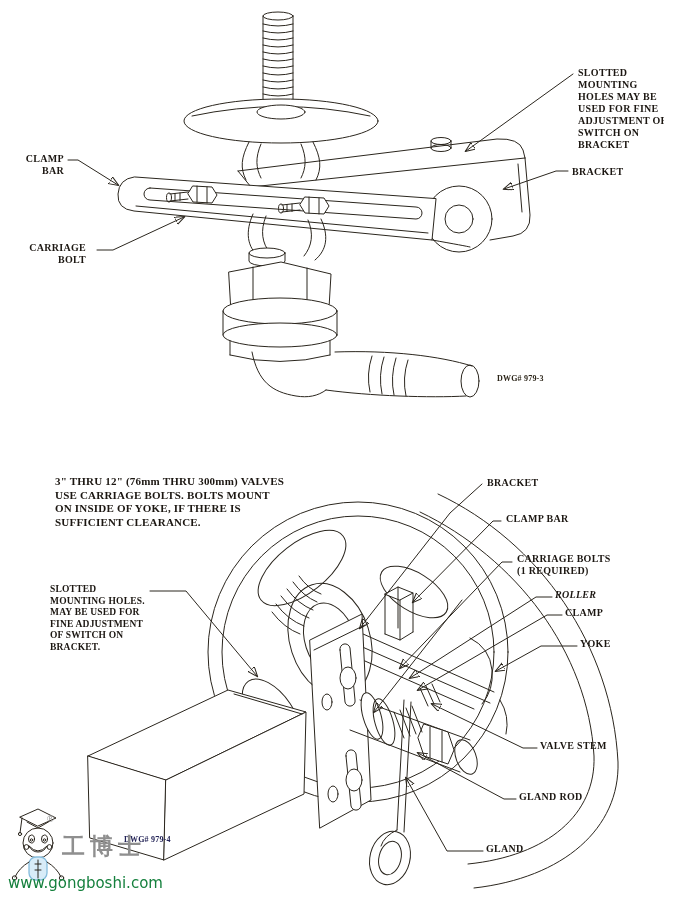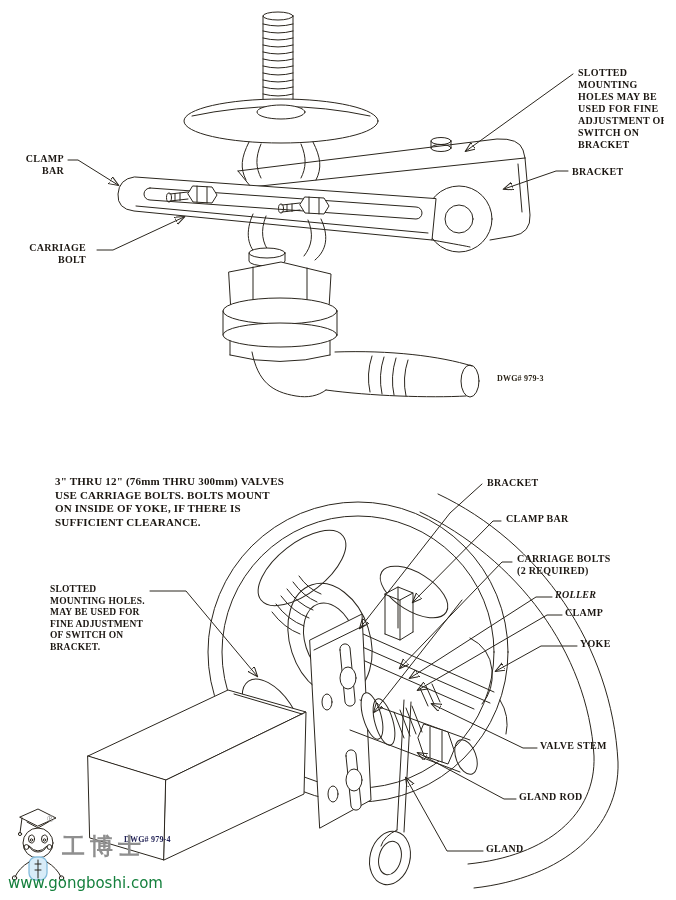--- a/index.html
+++ b/index.html
@@ -235,21 +235,21 @@
 SUFFICIENT CLEARANCE.</div>
   <div class="note r" style="left:50px;top:584px;width:98px;">SLOTTED
 MOUNTING HOLES.
 MAY BE USED FOR
 FINE ADJUSTMENT
 OF SWITCH ON
 BRACKET.</div>
   <div class="lbl" style="left:487px;top:477px;">BRACKET</div>
   <div class="lbl" style="left:506px;top:513px;">CLAMP BAR</div>
   <div class="lbl" style="left:517px;top:553px;">CARRIAGE BOLTS
-(2 REQUIRED)</div>
+(1 REQUIRED)</div>
   <div class="lbl" style="left:555px;top:589px;font-style:italic;">ROLLER</div>
   <div class="lbl" style="left:565px;top:607px;">CLAMP</div>
   <div class="lbl" style="left:580px;top:638px;">YOKE</div>
   <div class="lbl" style="left:540px;top:740px;">VALVE STEM</div>
   <div class="lbl" style="left:519px;top:791px;">GLAND ROD</div>
   <div class="lbl" style="left:486px;top:843px;">GLAND</div>
   <div class="dwg navy" style="left:124px;top:835px;">DWG# 979-4</div>
 
   <div class="wm-reg">®</div>
   <div class="wm-brand">工博士</div>

